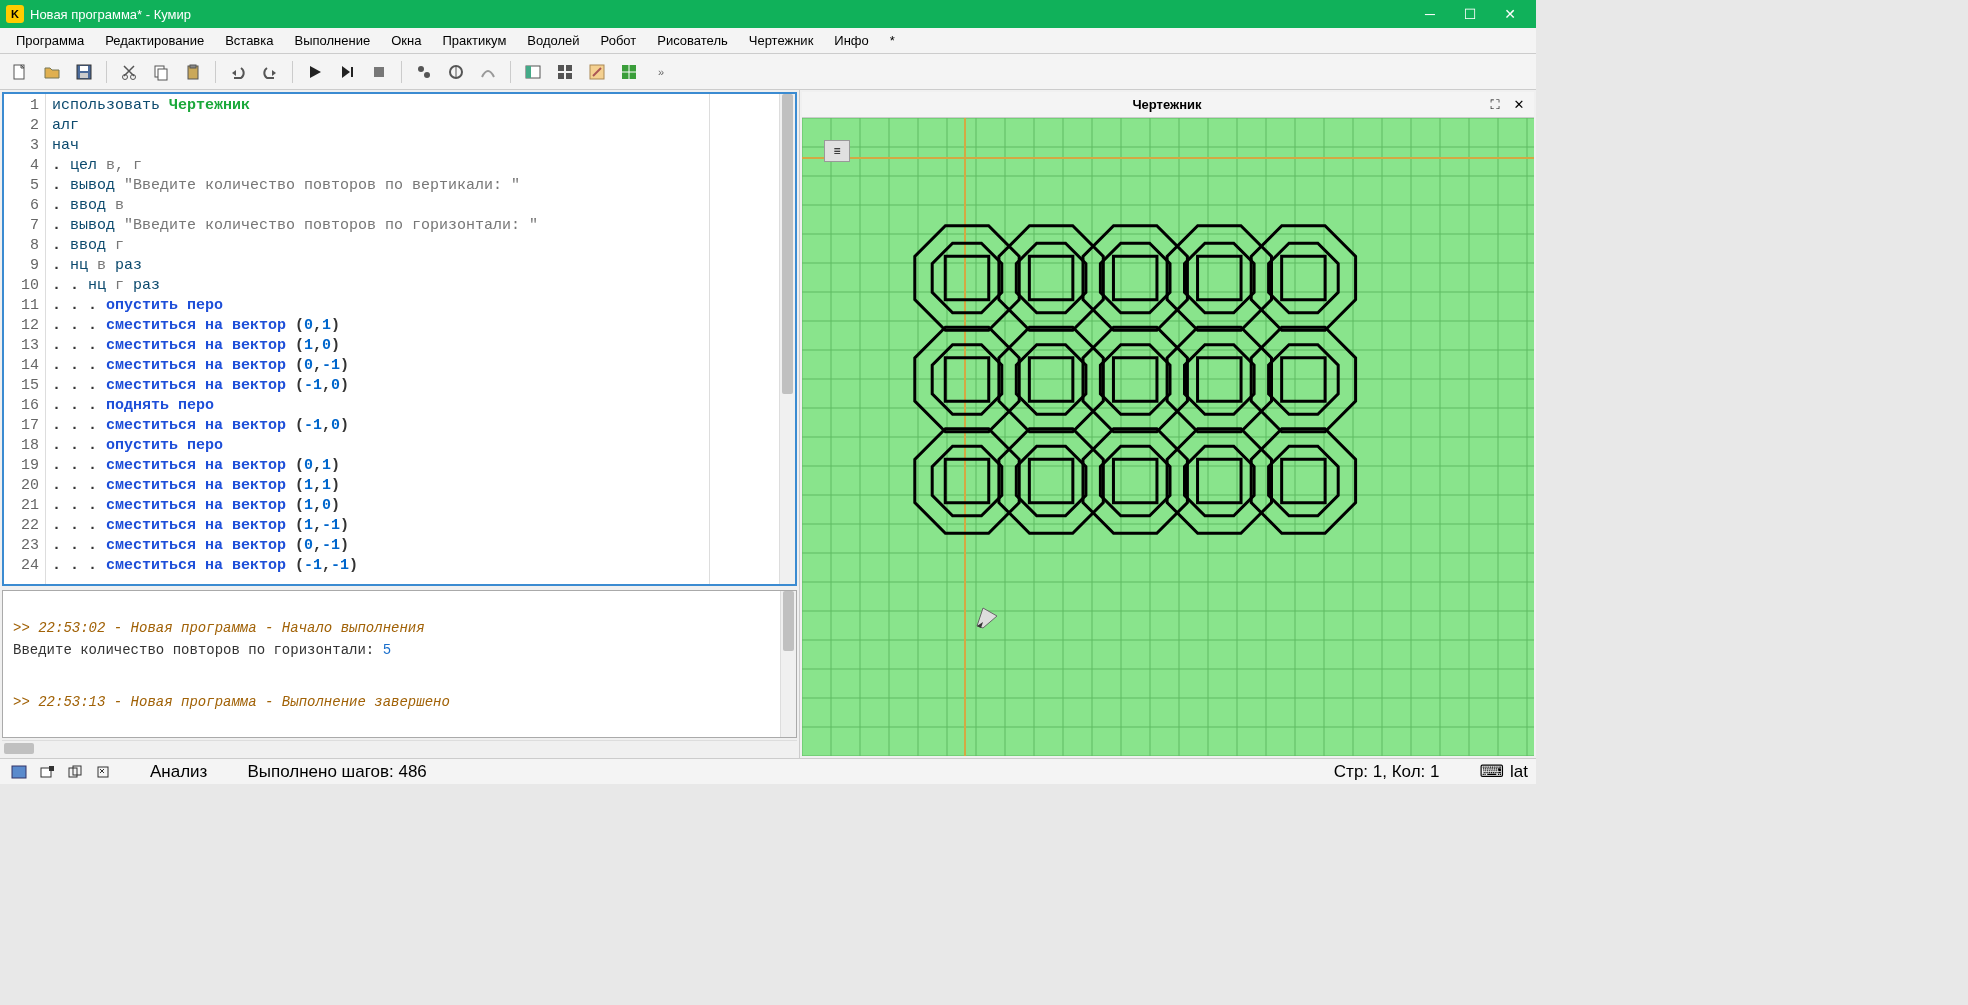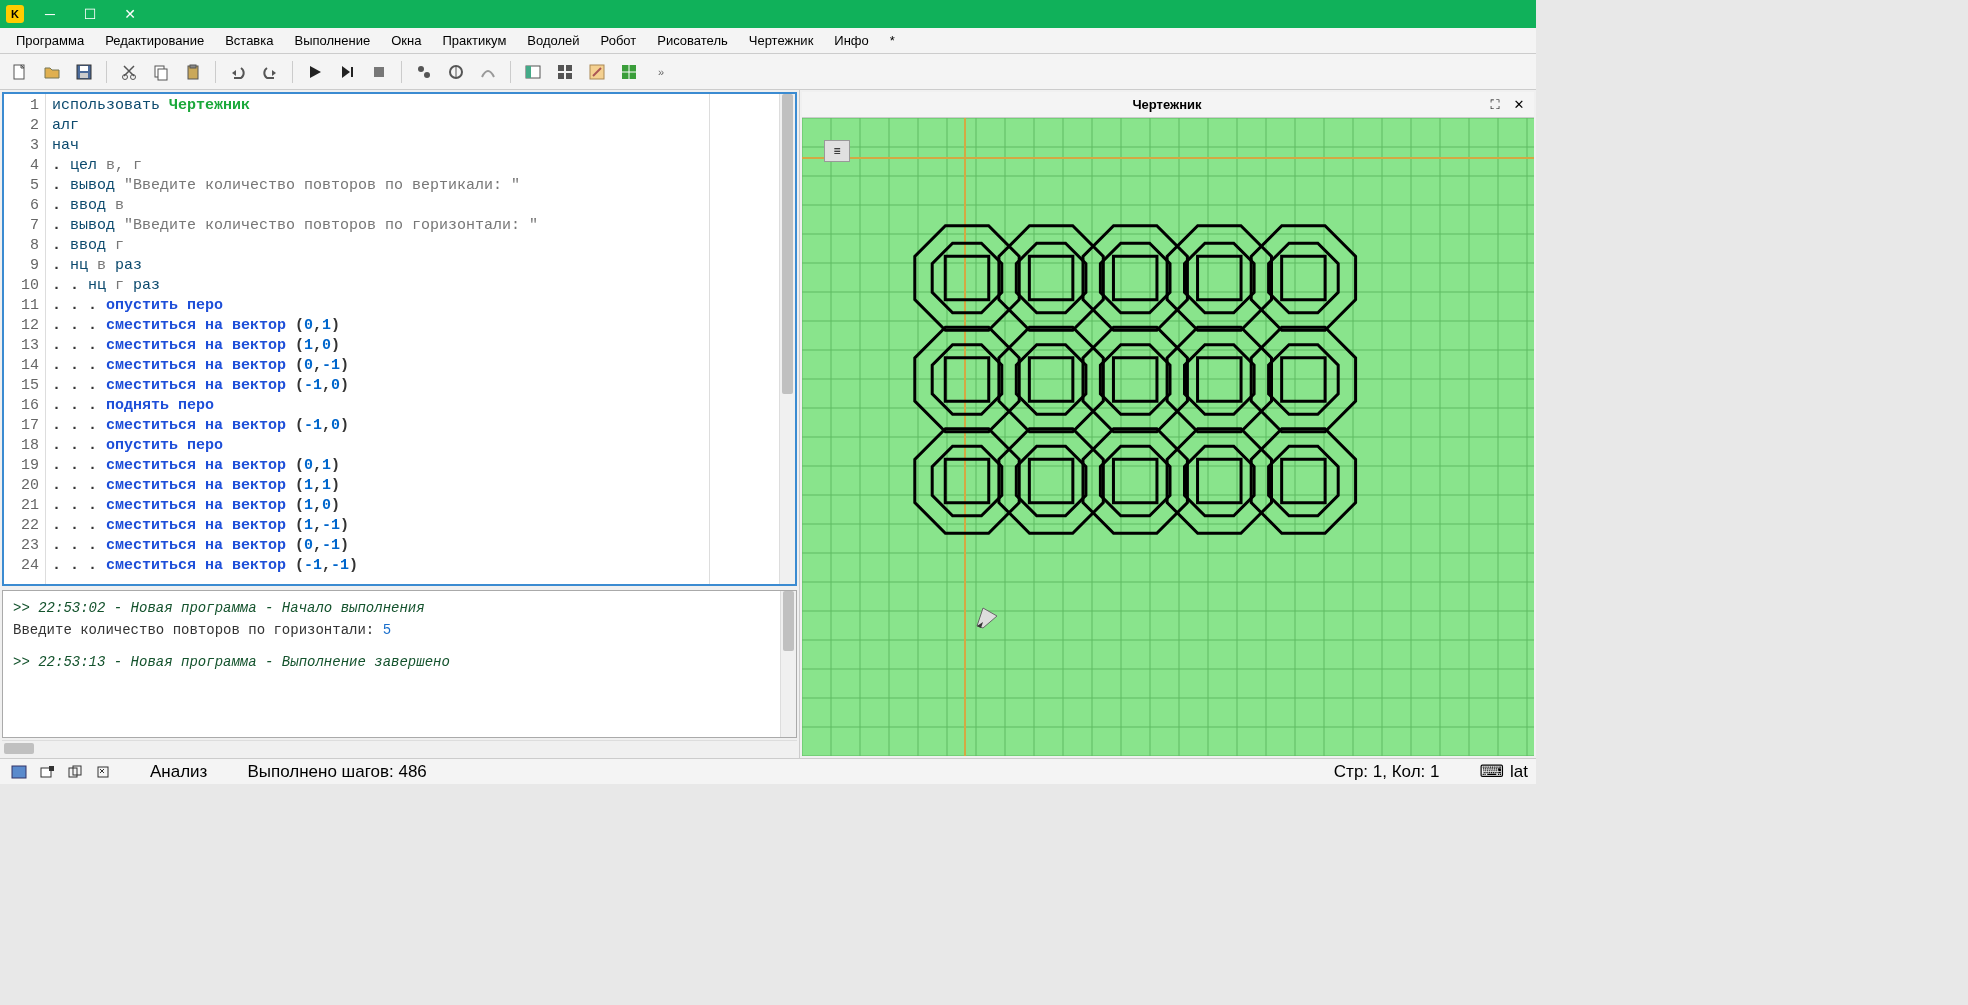--- a/index.html
+++ b/index.html
@@ -25,21 +25,21 @@
   .vscroll { width: 16px; background: #f0f0f0; border-left: 1px solid #ddd; position: relative; }
   .vscroll .thumb { position: absolute; top: 0; left: 2px; right: 2px; height: 300px; background: #c0c0c0; border-radius: 2px; }
   .kw { color: #0c4a6e; font-weight: normal; }
   .kw2 { color: #1d4ed8; font-weight: bold; }
   .ident { color: #1aa83a; font-weight: bold; }
   .str { color: #777; }
   .punct { color: #333; font-weight: bold; }
   .num { color: #0066cc; font-weight: bold; }
   .output { height: 148px; border: 1px solid #aaa; margin: 2px; background: #fff; display: flex; position: relative; }
   .output-inner { flex: 1; padding: 6px 10px; font-family: "Courier New", monospace; font-size: 14px; line-height: 22px; overflow: hidden; }
-  .out-meta { color: #14532d; font-style: italic; }
+  .out-meta { color: #a16207; font-style: italic; margin-top: 20px; }
   .out-line { color: #333; }
   .out-ans { color: #1a6fcc; }
   .hscroll { height: 16px; background: #f0f0f0; border-top: 1px solid #ddd; margin: 0 2px 2px 2px; position: relative; }
   .hscroll .hthumb { position: absolute; left: 2px; top: 2px; bottom: 2px; width: 30px; background: #c0c0c0; border-radius: 2px; }
   .rightpane { flex: 1; display: flex; flex-direction: column; margin: 2px; }
   .rp-header { height: 26px; background: #f4f4f4; display: flex; align-items: center; justify-content: space-between; padding: 0 6px; border-bottom: 1px solid #ccc; }
   .rp-title { flex: 1; text-align: center; font-weight: bold; }
   .rp-btns { display: flex; gap: 6px; }
   .rp-btn { width: 18px; height: 18px; display: flex; align-items: center; justify-content: center; cursor: pointer; font-size: 13px; }
   .canvas { flex: 1; background: #89e48c; position: relative; overflow: hidden; }
@@ -50,20 +50,21 @@
   .statusbar .sitem { margin-right: 40px; }
   .statusbar .spacer { flex: 1; }
 </style>
 </head>
 <body>
 
 <div class="window">
 
   <div class="titlebar">
     <div class="icon">K</div>
+    <div class="title">Новая программа* - Кумир</div>
     <div class="winbtns">
       <div class="winbtn">─</div>
       <div class="winbtn">☐</div>
       <div class="winbtn">✕</div>
     </div>
   </div>
 
   <div class="menubar" id="menubar">
       <div class="menuitem">Программа</div>
       <div class="menuitem">Редактирование</div>

